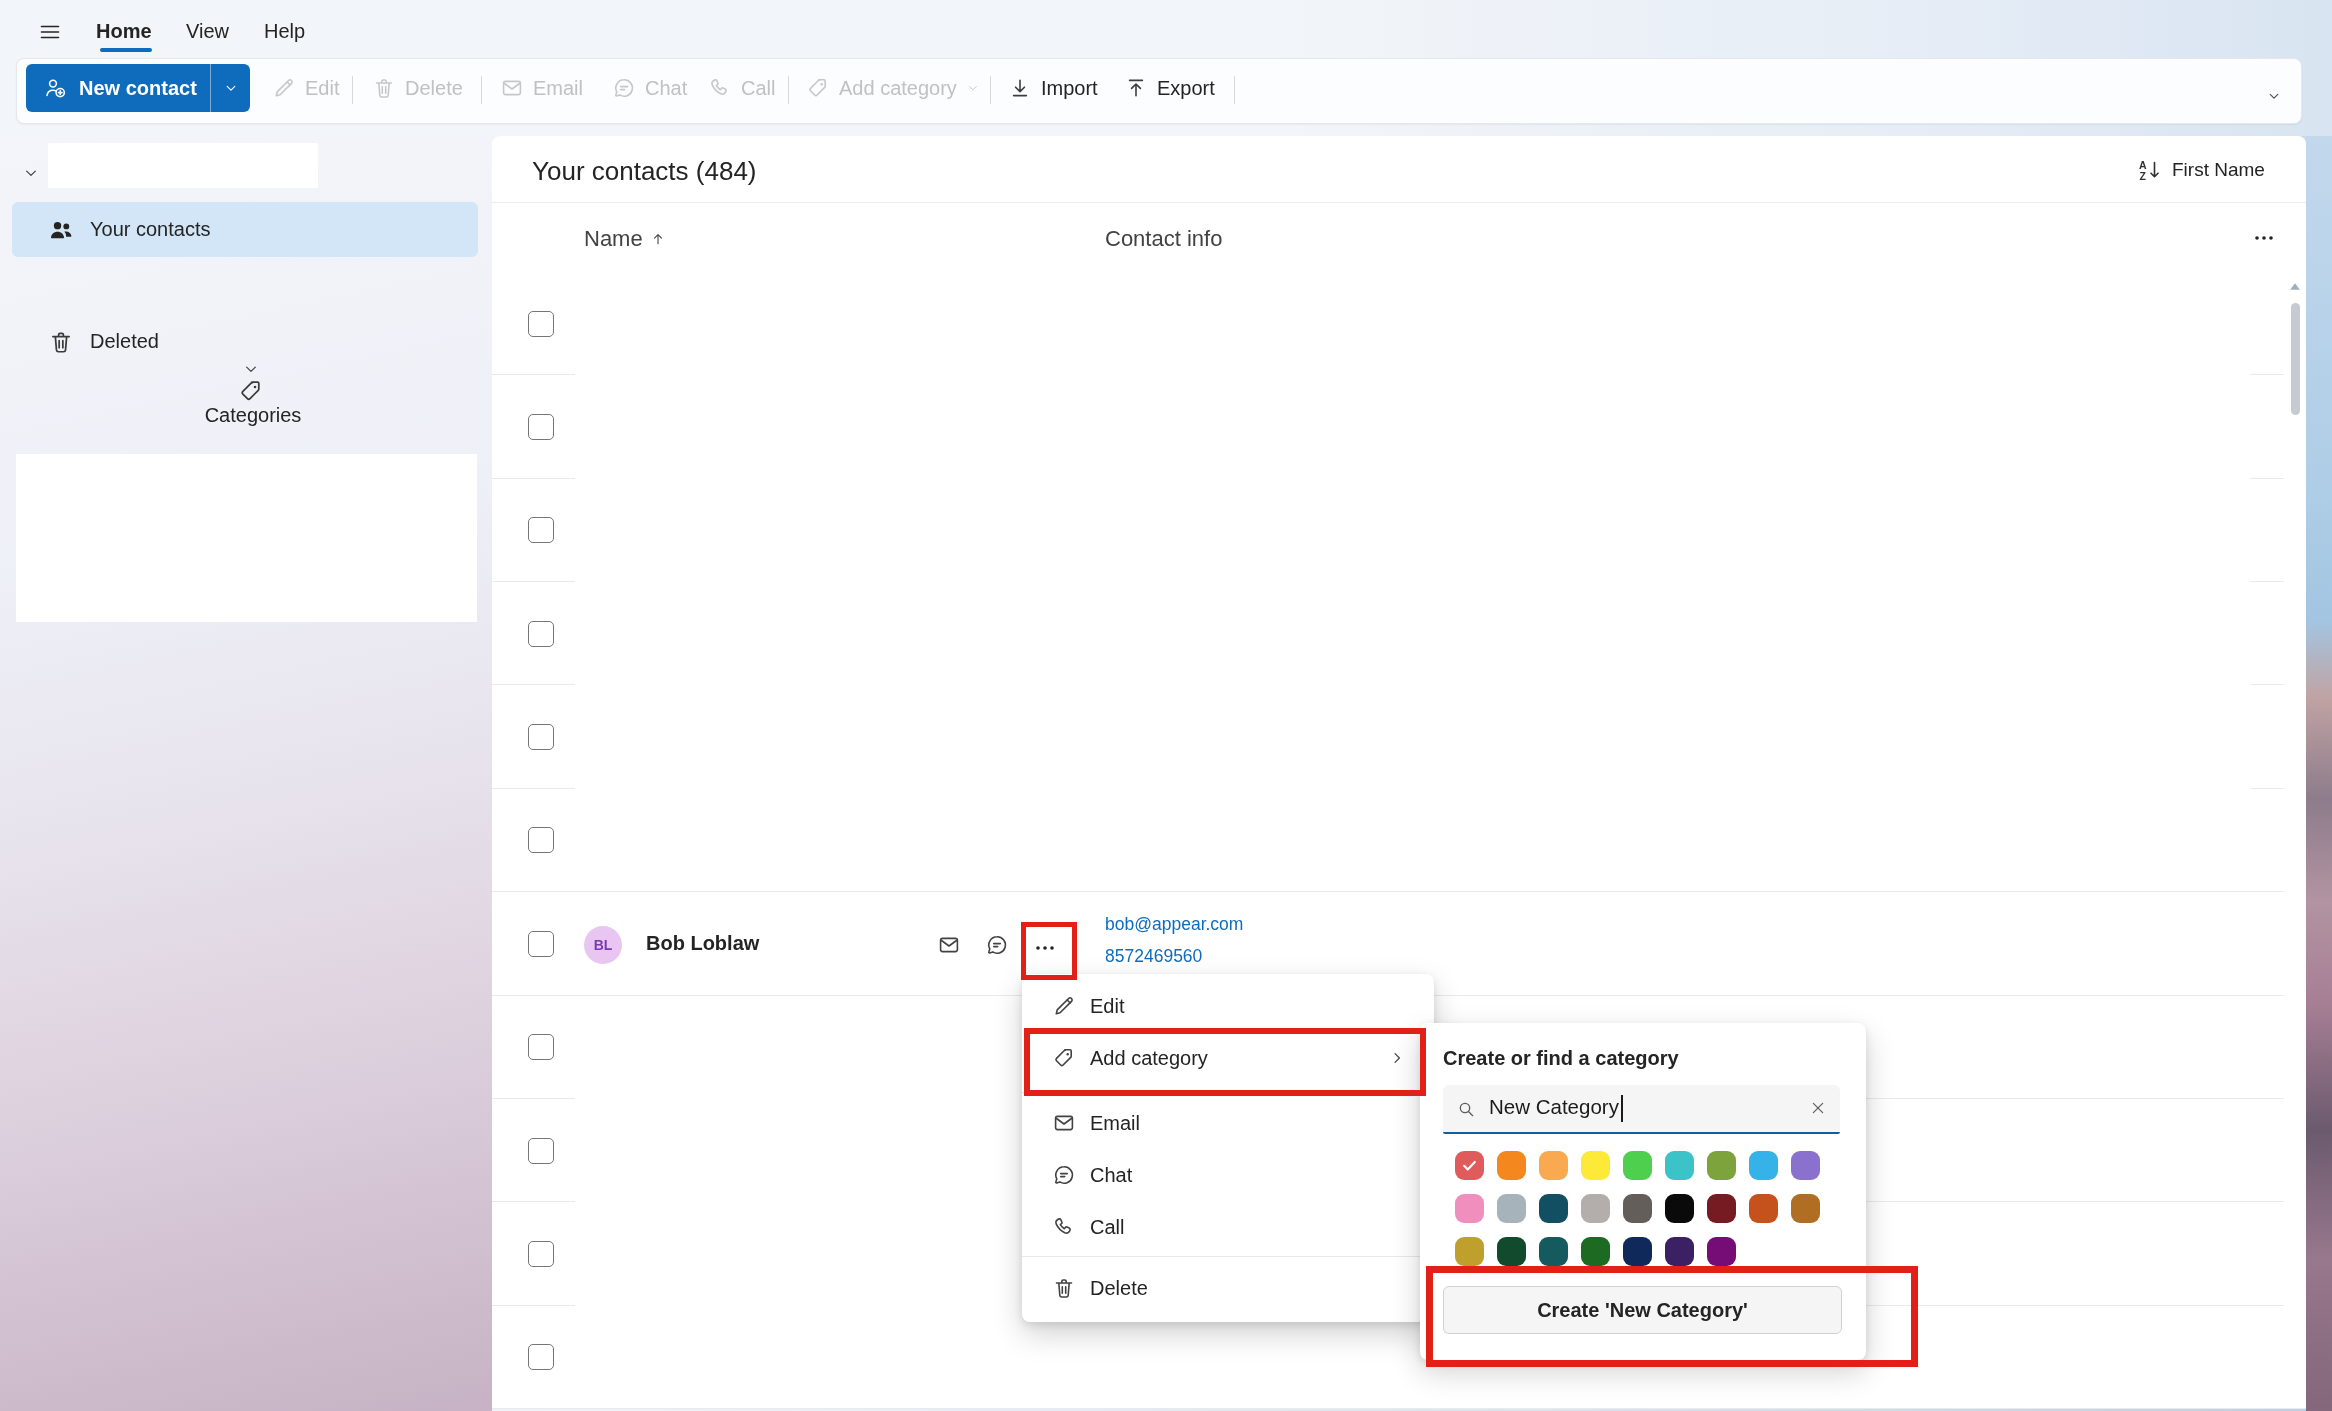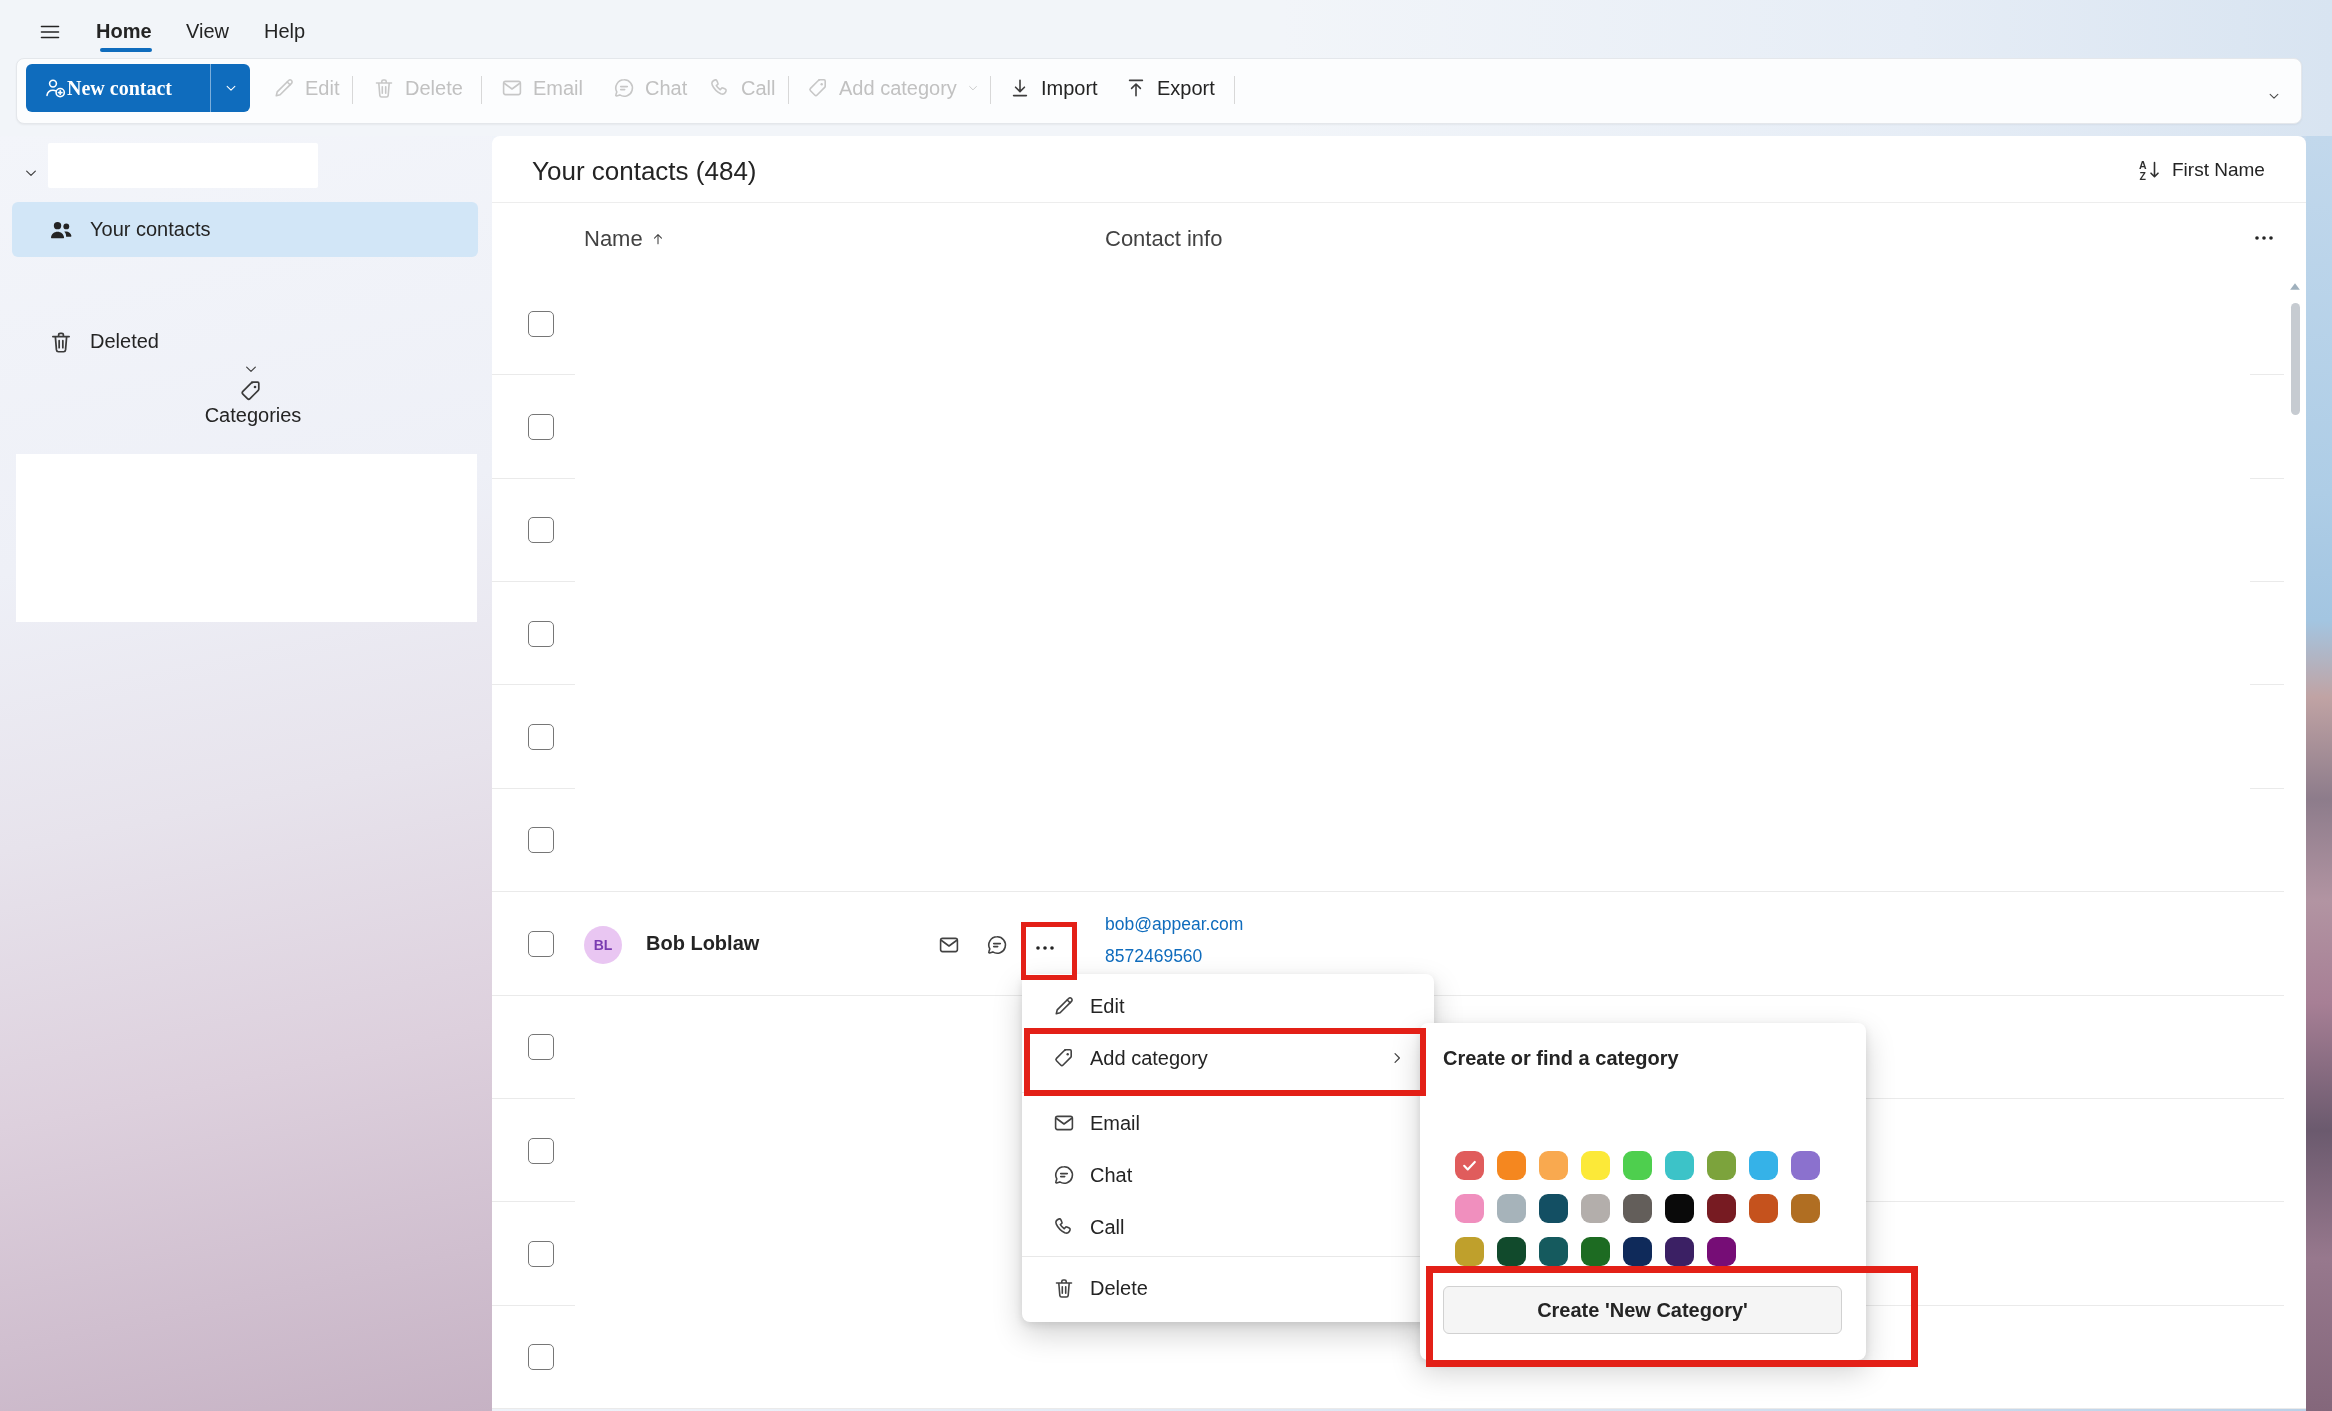--- a/index.html
+++ b/index.html
@@ -16,21 +16,21 @@
   #right-wallpaper{left:2306px;top:136px;width:26px;height:1275px;
     background:linear-gradient(180deg,#c2d8ec 0%,#aecde6 28%,#a3c5e1 38%,#c0a3a4 44%,#8d7c8b 52%,#b294a2 60%,#a77f95 68%,#6b5a6e 78%,#97788d 88%,#84677b 100%);}
   
   #top-chrome{left:0;top:0;width:2332px;height:136px;
     background:linear-gradient(90deg,#f2f5f9 55%,#e6edf6 82%,#d8e4f1 100%);}
   .menubar-tab{top:10px;height:42px;display:flex;align-items:center;font-size:20px;cursor:pointer;}
   #home-underline{left:100px;top:48px;width:52px;height:4px;border-radius:2px;}
   #toolbar-strip{left:16px;top:58px;width:2284px;height:64px;background:#fcfdfe;
     border:1px solid #e4e7eb;border-radius:8px;box-shadow:0 1px 2px rgba(0,0,0,.05);}
   #new-contact-btn{left:26px;top:64px;width:224px;height:48px;border-radius:6px;display:flex;align-items:center;cursor:pointer;}
-  #new-contact-btn .main{display:flex;align-items:center;padding-left:17px;width:167px;height:100%;font-family:Liberation Serif, serif;}
+  #new-contact-btn .main{display:flex;align-items:center;gap:12px;padding-left:17px;width:167px;height:100%;}
   #new-contact-btn .split-divider{width:1px;height:48px;background:rgba(255,255,255,.45);}
   #new-contact-btn .chev{flex:1;display:flex;align-items:center;justify-content:center;height:100%;}
   .tbtn{top:64px;height:48px;display:flex;align-items:center;gap:9px;font-size:20px;cursor:pointer;}
   .tbtn.disabled{color:#c1c1c1;}
   .tbtn.disabled .ic{color:#c7c7c7;}
   .tbtn.enabled{color:#242424;}
   .tbtn.enabled .ic{color:#3d3d3d;}
   .tb-divider{top:76px;width:1px;height:28px;background:#d8d8d8;}
   
   #sidebar{left:0;top:132px;width:576px;height:1279px;}
@@ -429,20 +429,34 @@
         <svg width="24" height="24" viewBox="0 0 24 24">
           <path fill="none" stroke="currentColor" stroke-width="1.6" stroke-linecap="round" stroke-linejoin="round" d="M4.5 7h15M9.8 7V5.4c0-.8.6-1.4 1.4-1.4h1.6c.8 0 1.4.6 1.4 1.4V7M6.8 7l1 12.3c.1.9.9 1.7 1.8 1.7h4.8c1 0 1.7-.8 1.8-1.7l1-12.3M10.3 10.8v6.4M13.7 10.8v6.4"></path>
         </svg>
       </span>
     <span class="lbl">Delete</span>
   </div>
 </div>
 
 <div class="abs popup" id="flyout">
   <div id="flyout-title">Create or find a category</div>
+  <div id="cat-search">
+    <span class="ic">
+        <svg width="20" height="20" viewBox="0 0 24 24">
+          <circle fill="none" stroke="currentColor" stroke-width="1.6" stroke-linecap="round" stroke-linejoin="round" cx="10.8" cy="10.8" r="5.6"></circle>
+          <path fill="none" stroke="currentColor" stroke-width="1.6" stroke-linecap="round" stroke-linejoin="round" d="M15 15l5 5"></path>
+        </svg>
+      </span>
+    <span class="val"><span>New Category</span><span id="caret"></span></span>
+    <span id="search-clear"><span class="ic">
+          <svg width="18" height="18" viewBox="0 0 24 24">
+            <path fill="none" stroke="currentColor" stroke-width="1.6" stroke-linecap="round" stroke-linejoin="round" d="M5.8 5.8l12.4 12.4M18.2 5.8L5.8 18.2"></path>
+          </svg>
+        </span></span>
+  </div>
   <div id="swatch-grid">
       <div class="swatch" style="left: 35px; top: 128px; background: rgb(224, 92, 92);">
         <svg width="17" height="17" viewBox="0 0 24 24">
           <path fill="none" stroke="currentColor" stroke-width="3" stroke-linecap="round" stroke-linejoin="round" d="M4.5 12.5l5 5L19.5 7"></path>
         </svg>
       </div>
       <div class="swatch" style="left: 77px; top: 128px; background: rgb(245, 135, 31);"></div>
       <div class="swatch" style="left: 119px; top: 128px; background: rgb(249, 169, 79);"></div>
       <div class="swatch" style="left: 161px; top: 128px; background: rgb(252, 233, 56);"></div>
       <div class="swatch" style="left: 203px; top: 128px; background: rgb(78, 207, 78);"></div>

